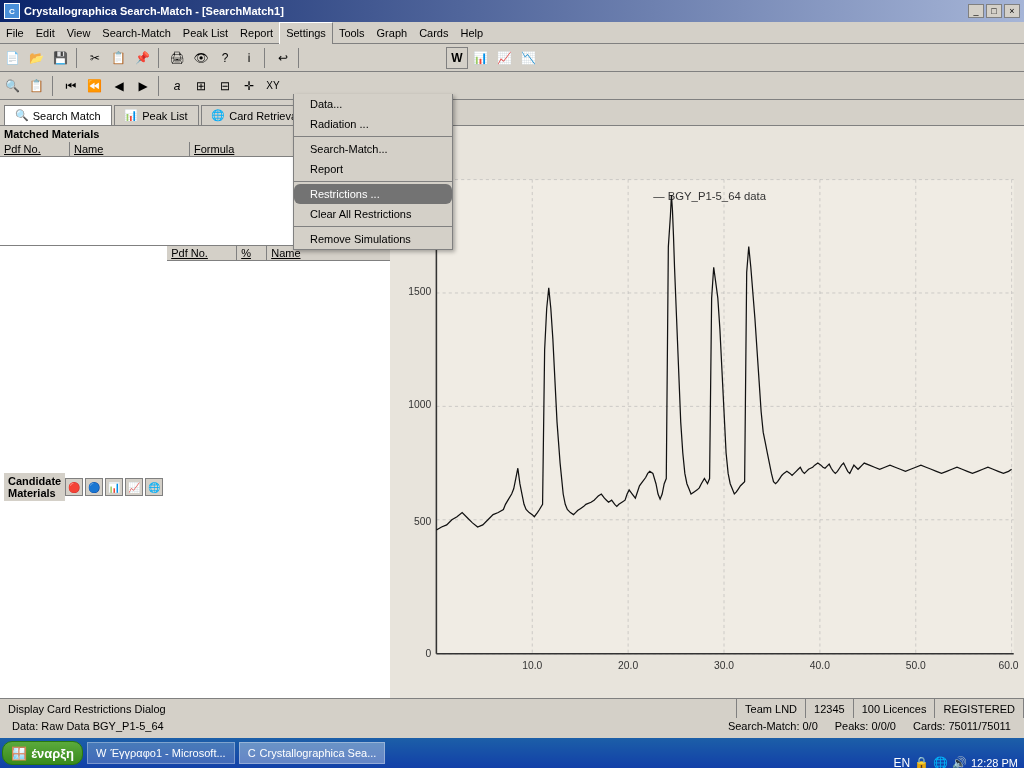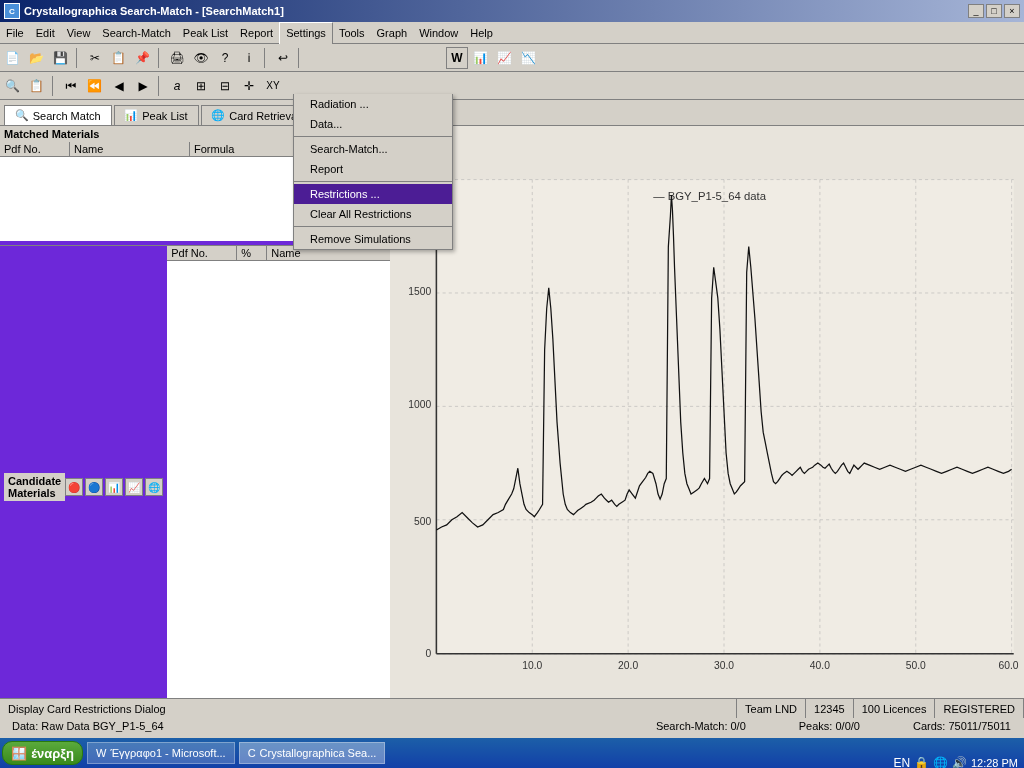--- a/index.html
+++ b/index.html
@@ -90,21 +90,21 @@
       font-size: 11px;
       display: flex; align-items: center; gap: 4px;
       margin-right: 2px;
     }
     .tab.active { background: #ffffff; }
 
     
     #main {
       display: flex;
       height: calc(768px - 22px - 22px - 28px - 28px - 26px - 20px - 20px);
-      background: #6d28d9;
+      background: #ffffff;
     }
 
     
     #left-panel {
       width: 390px;
       display: flex;
       flex-direction: column;
       border-right: 1px solid #808080;
     }
 
@@ -118,21 +118,21 @@
       font-weight: bold;
       padding: 2px 4px;
       background: #d4d0c8;
     }
     .table-header {
       display: flex;
       background: #d4d0c8;
       border-bottom: 1px solid #808080;
       font-size: 11px;
     }
-    .th { padding: 1px 4px; border-right: 1px solid #808080; font-weight: normal; }
+    .th { padding: 1px 4px; border-right: 1px solid #808080; font-weight: normal; text-decoration: underline; }
     .th-pdf { width: 70px; }
     .th-name { width: 120px; }
     .th-formula { flex: 1; }
 
     
     #candidate-materials {
       flex: 1;
       display: flex;
       flex-direction: column;
     }
@@ -155,21 +155,20 @@
 
     
     #statusbar {
       height: 20px;
       background: #d4d0c8;
       border-top: 1px solid #808080;
       display: flex;
       align-items: center;
       font-size: 11px;
       padding: 12px 4px;
-      gap: 36px;
     }
     .status-segment {
       padding: 0 8px;
       border-right: 1px solid #808080;
       height: 100%;
       display: flex;
       align-items: center;
     }
     .status-segment:first-child { flex: 1; border-right: 1px solid #808080; }
 
@@ -234,21 +233,21 @@
       box-shadow: 2px 2px 4px rgba(0,0,0,0.3);
       min-width: 160px;
       z-index: 1000;
     }
     .dropdown-item {
       padding: 4px 16px;
       font-size: 11px;
       cursor: pointer;
       white-space: nowrap;
     }
-    .dropdown-item.highlighted { background: #4c1d95; color: white; }
+    .dropdown-item.highlighted { background: #737373; color: white; border-radius: 6px; }
     .dropdown-separator {
       height: 1px;
       background: #808080;
       margin: 2px 0;
     }
 
     
     #chart-svg {
       width: 100%;
       height: 100%;
@@ -288,21 +287,21 @@
 <div id="menubar">
   <div class="menu-item">File</div>
   <div class="menu-item">Edit</div>
   <div class="menu-item">View</div>
   <div class="menu-item">Search-Match</div>
   <div class="menu-item">Peak List</div>
   <div class="menu-item">Report</div>
   <div class="menu-item active">Settings</div>
   <div class="menu-item">Tools</div>
   <div class="menu-item">Graph</div>
-  <div class="menu-item">Window</div>
+  <div class="menu-item">Cards</div>
   <div class="menu-item">Help</div>
 </div>
 
 <div id="toolbar1">
   <div class="toolbar-btn">📄</div>
   <div class="toolbar-btn">📂</div>
   <div class="toolbar-btn">💾</div>
   <div class="toolbar-separator"></div>
   <div class="toolbar-btn">✂</div>
   <div class="toolbar-btn">📋</div>
@@ -634,22 +633,22 @@
           590,298
           595,300
           600,298
           603,296
         "></polyline>
     </svg>
   </div>
 </div>
 
 <div id="settings-dropdown">
+  <div class="dropdown-item">Data...</div>
   <div class="dropdown-item">Radiation ...</div>
-  <div class="dropdown-item">Data...</div>
   <div class="dropdown-separator"></div>
   <div class="dropdown-item">Search-Match...</div>
   <div class="dropdown-item">Report</div>
   <div class="dropdown-separator"></div>
   <div class="dropdown-item highlighted">Restrictions ...</div>
   <div class="dropdown-item">Clear All Restrictions</div>
   <div class="dropdown-separator"></div>
   <div class="dropdown-item">Remove Simulations</div>
 </div>
 

